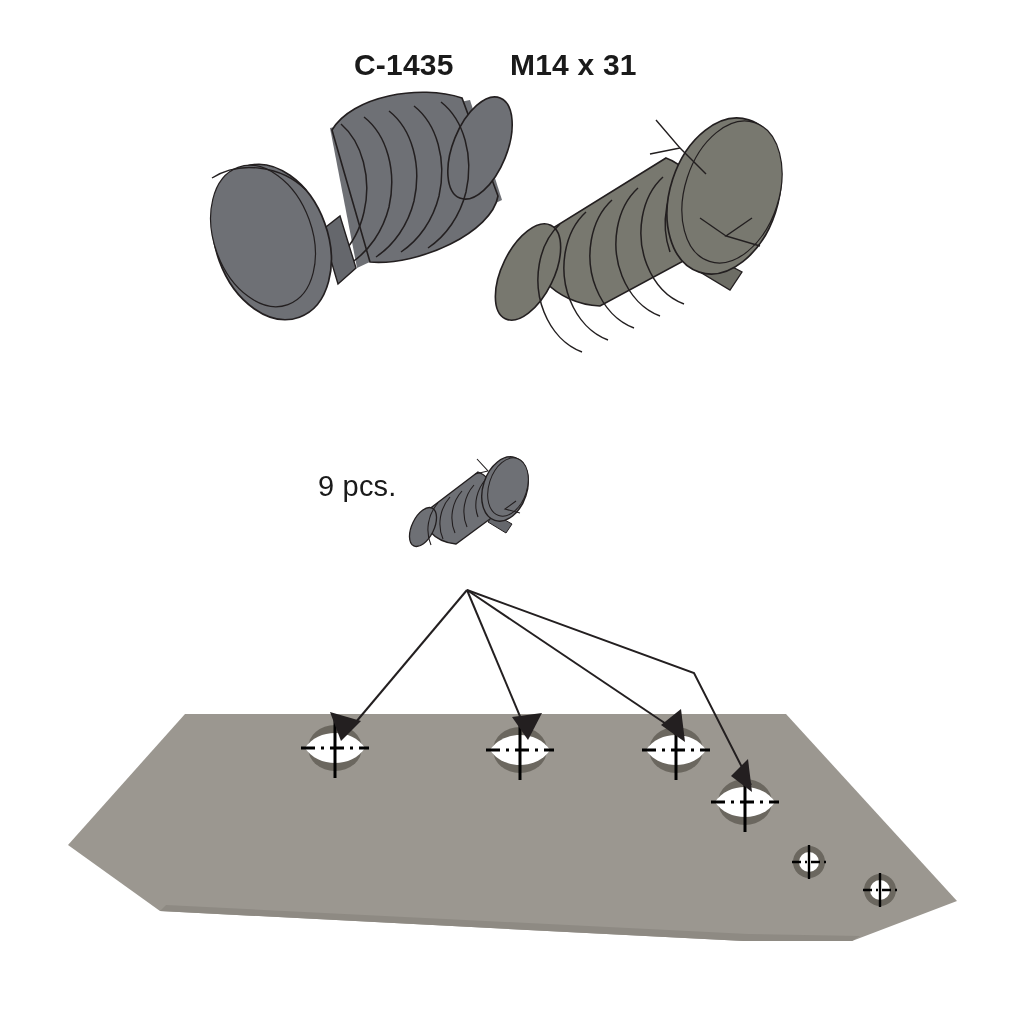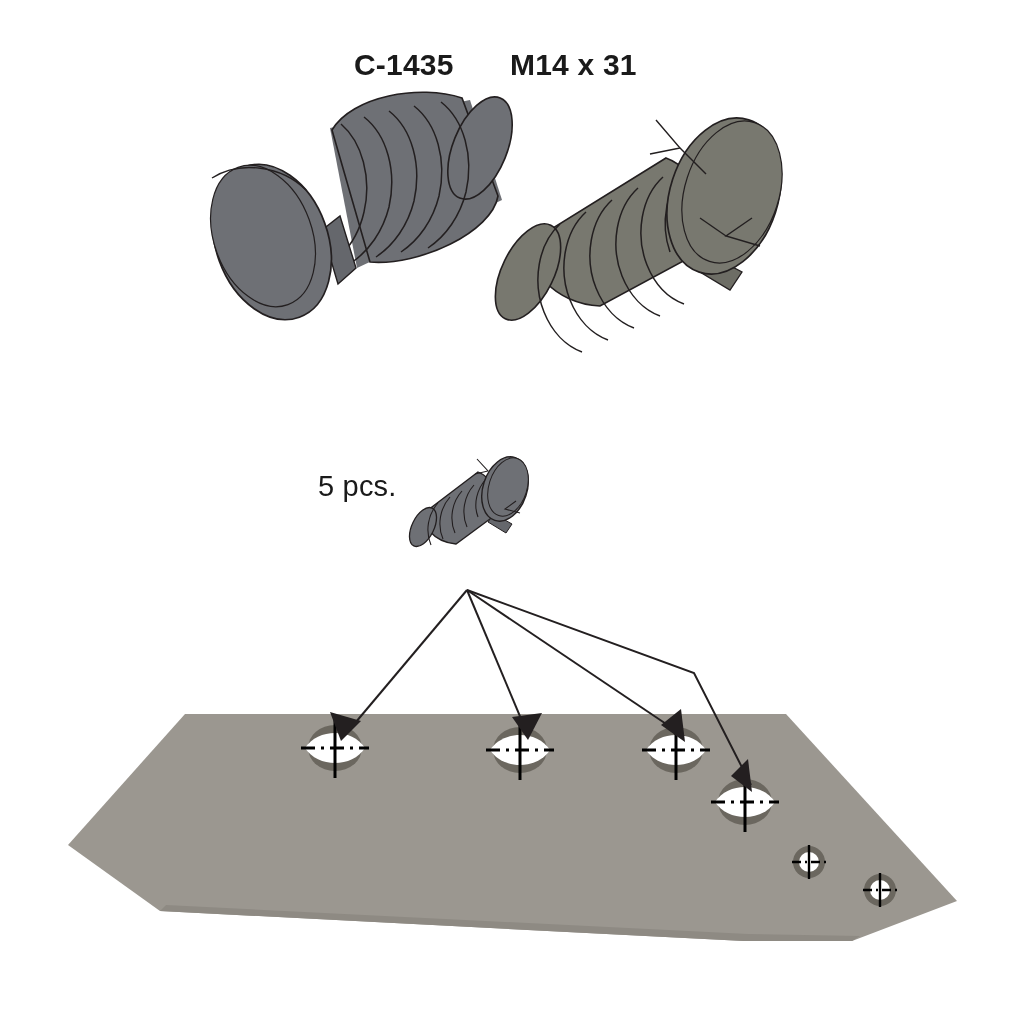--- a/index.html
+++ b/index.html
@@ -53,21 +53,21 @@
 </style>
 </head>
 <body>
 
 <div id="sheet">
 
   <div class="label" id="part-code-label">C-1435</div>
 
   <div class="label" id="part-spec-label">M14 x 31</div>
 
-  <div class="label" id="qty-label">5 pcs.</div>
+  <div class="label" id="qty-label">9 pcs.</div>
 
   <svg id="art" width="1024" height="1024" viewBox="0 0 1024 1024">
     <defs>
 
       <g id="boltA">
 
         <path d="M 112 180 L 282 8 L 330 44 L 160 216 Z" fill="#6e7075" stroke="#231f20" stroke-width="1.6"></path>
 
         <ellipse cx="306" cy="26" rx="22" ry="42" transform="rotate(-44 306 26)" fill="#6e7075" stroke="#231f20" stroke-width="1.6"></ellipse>
 

